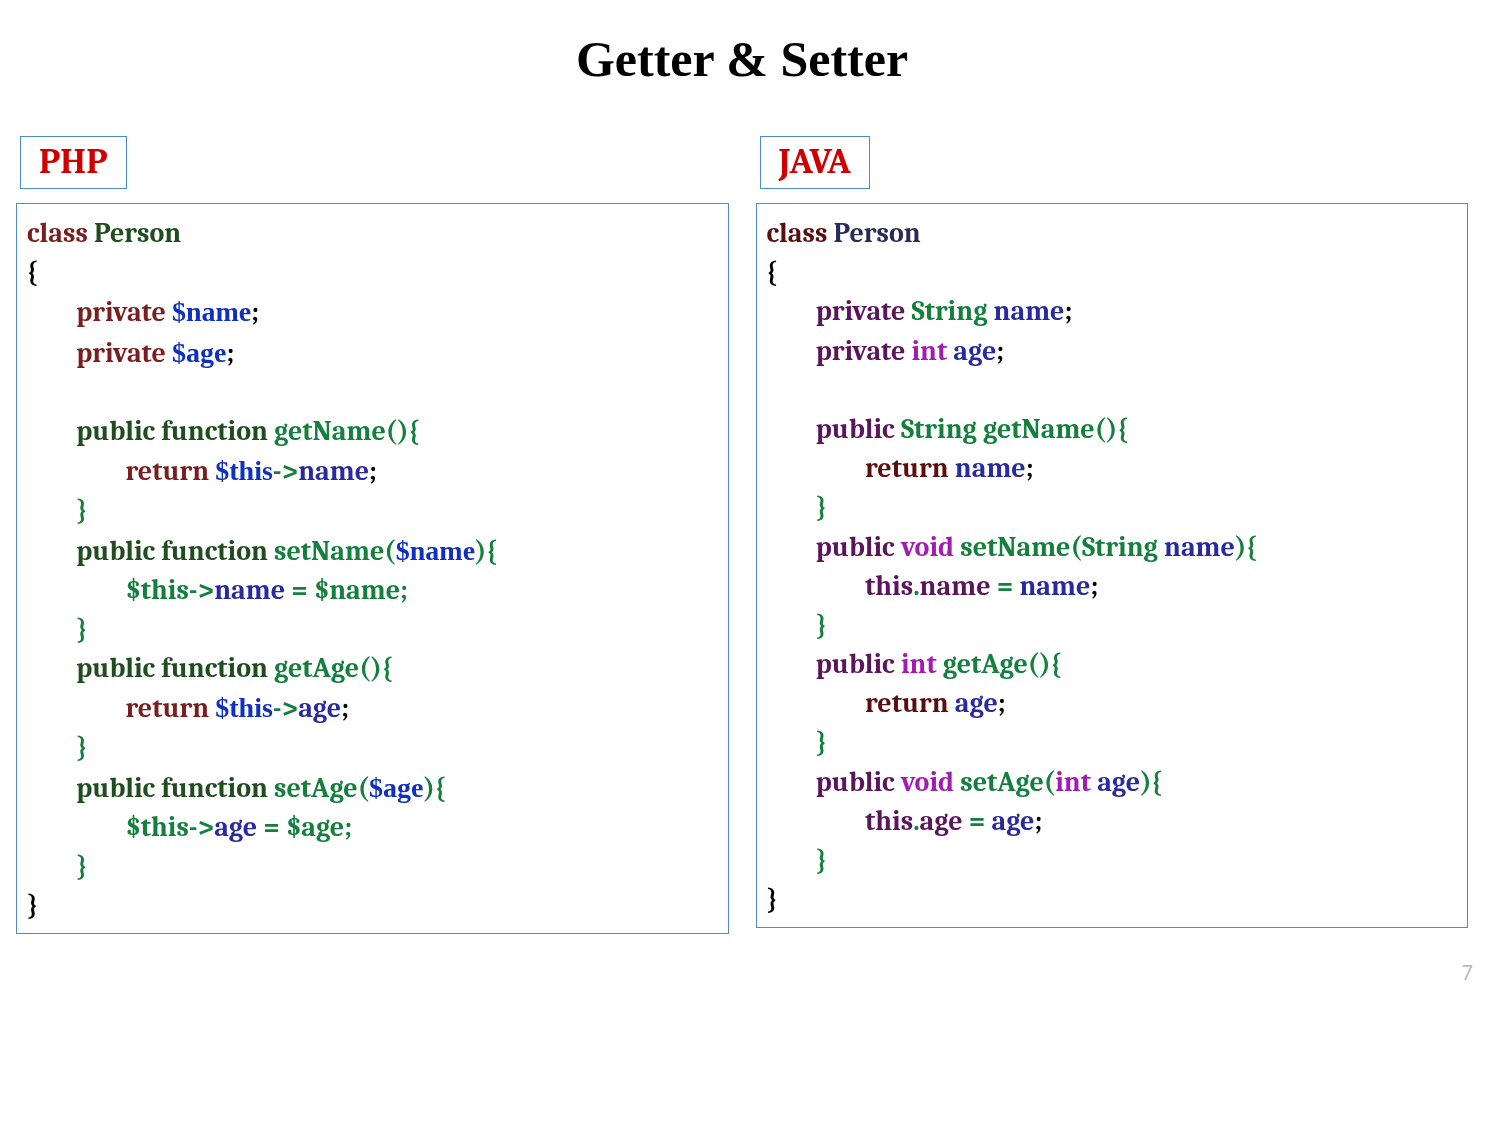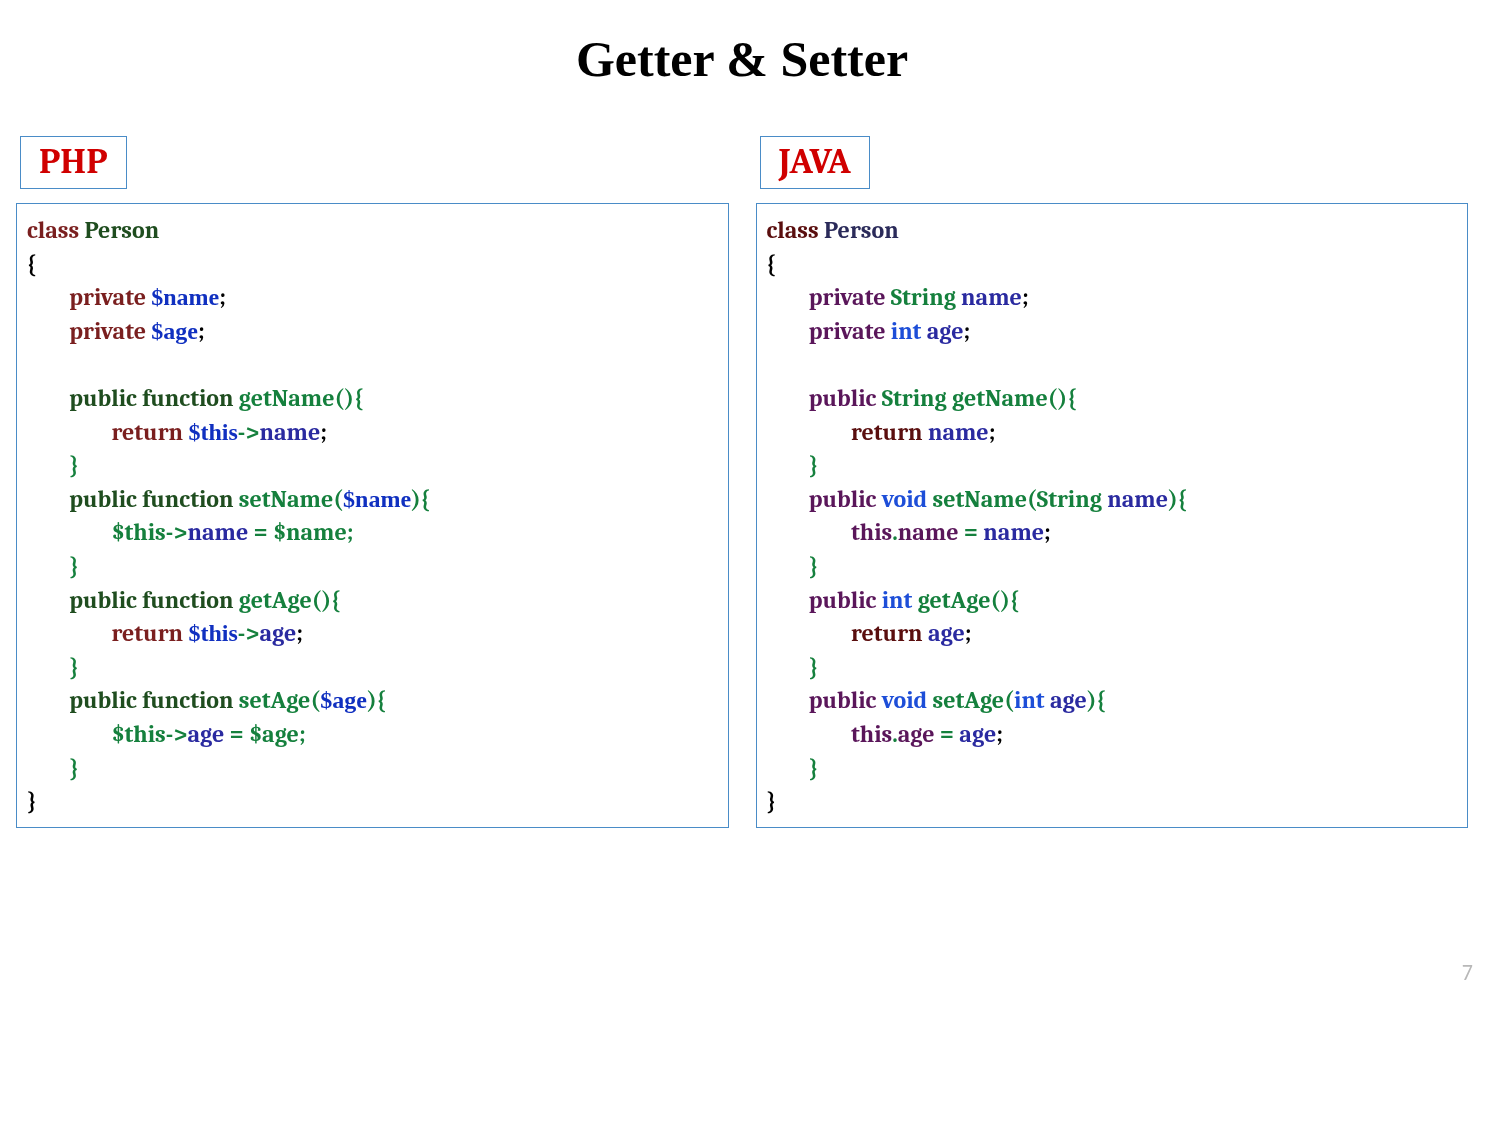--- a/index.html
+++ b/index.html
@@ -39,21 +39,21 @@
     color: #d00000;
     font-weight: bold;
     font-size: 36px;
     padding: 4px 18px 6px 18px;
     margin: 0 0 14px 4px;
     background: #ffffff;
   }
   .code-box {
     border: 1px solid #4a8cc7;
     padding: 10px 10px 8px 10px;
-    font-size: 24px;
+    font-size: 28px;
     line-height: 1.4;
     font-weight: 600;
     white-space: pre;
     font-family: Cambria, Georgia, 'Times New Roman', serif;
   }
   .page-num {
     position: absolute;
     right: 26px;
     bottom: 14px;
     color: #b8b8b8;
@@ -63,21 +63,21 @@
 
   
   .t-kw     { color: #7a1f1f; }
   .t-kw-b   { color: #5a0e0e; }
   .t-cls    { color: #1f4d1f; }
   .t-class2 { color: #2b2b5a; }
   .t-var    { color: #1030c0; font-family: Liberation Serif, serif; }
   .t-name   { color: #2a2aa0; }
   .t-dark   { color: #15803d; }
   .t-purple { color: #5a165a; }
-  .t-int    { color: #1d4ed8; }
+  .t-int    { color: #a21caf; }
   .t-plain  { color: #000000; }
 </style>
 </head>
 <body>
 
 <div class="slide">
   <h1 class="title">Getter &amp; Setter</h1>
 
   <div class="cols">
     <div class="col">

